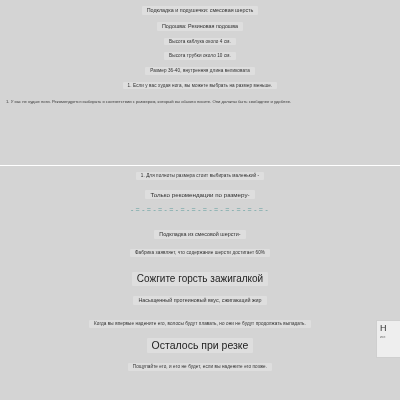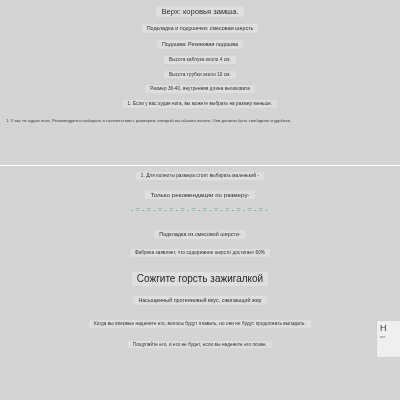--- a/index.html
+++ b/index.html
@@ -116,23 +116,20 @@
   .spacer-sm { height: 3px; }
   .spacer-md { height: 8px; }
 </style>
 </head>
 <body>
 
 <div id="page">
 
   <div class="panel" id="panel-top">
     <div class="row">
-      <span class="chip t-lg line">Верх: коровья замша.</span>
-    </div>
-    <div class="row">
       <span class="chip t-sm line">Подкладка и подушечки: смесовая шерсть</span>
     </div>
     <div class="row">
       <span class="chip t-sm line">Подошва: Резиновая подошва</span>
     </div>
     <div class="row">
       <span class="chip t-xs line">Высота каблука около 4 см.</span>
     </div>
     <div class="row">
       <span class="chip t-xs line">Высота трубки около 10 см.</span>
@@ -174,20 +171,23 @@
     </div>
     <div class="spacer-sm"></div>
     <div class="row">
       <span class="chip t-sm line">Насыщенный протеиновый вкус, сжигающий жир</span>
     </div>
     <div class="spacer-md"></div>
     <div class="row">
       <span class="chip t-xs line">Когда вы впервые надените его, волосы будут плавать, но они не будут продолжать выпадать.</span>
     </div>
     <div class="spacer-sm"></div>
+    <div class="row">
+      <span class="chip heading2 line">Осталось при резке</span>
+    </div>
     <div class="spacer-sm"></div>
     <div class="row">
       <span class="chip t-xs line">Пощупайте его, и его не будет, если вы надените его позже.</span>
     </div>
   </div>
 
   <div id="side-card">
     <div class="big">Н</div>
     <div class="small">ися</div>
   </div>

